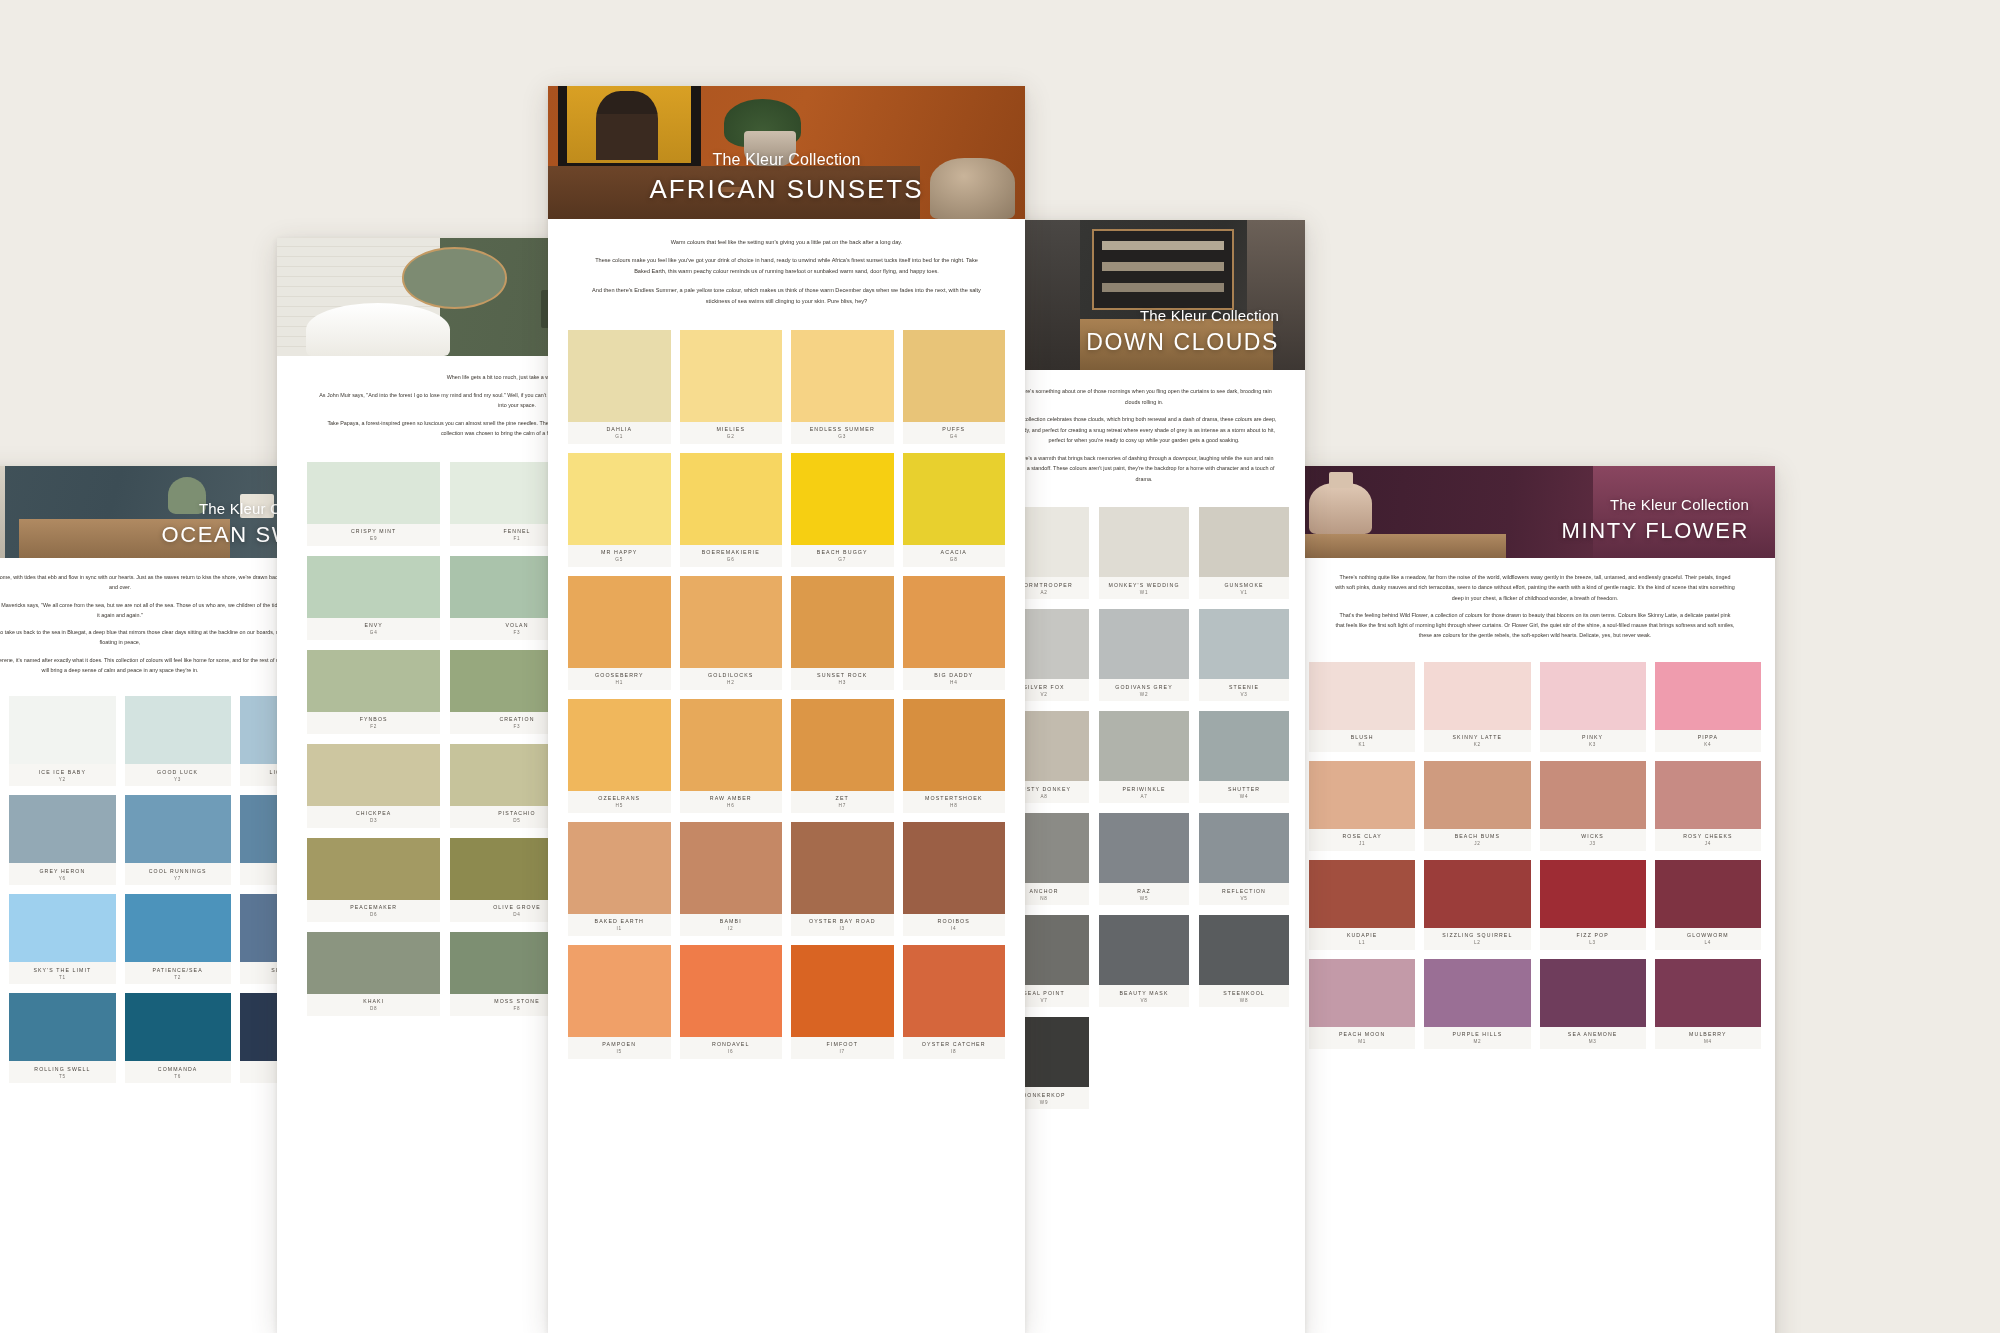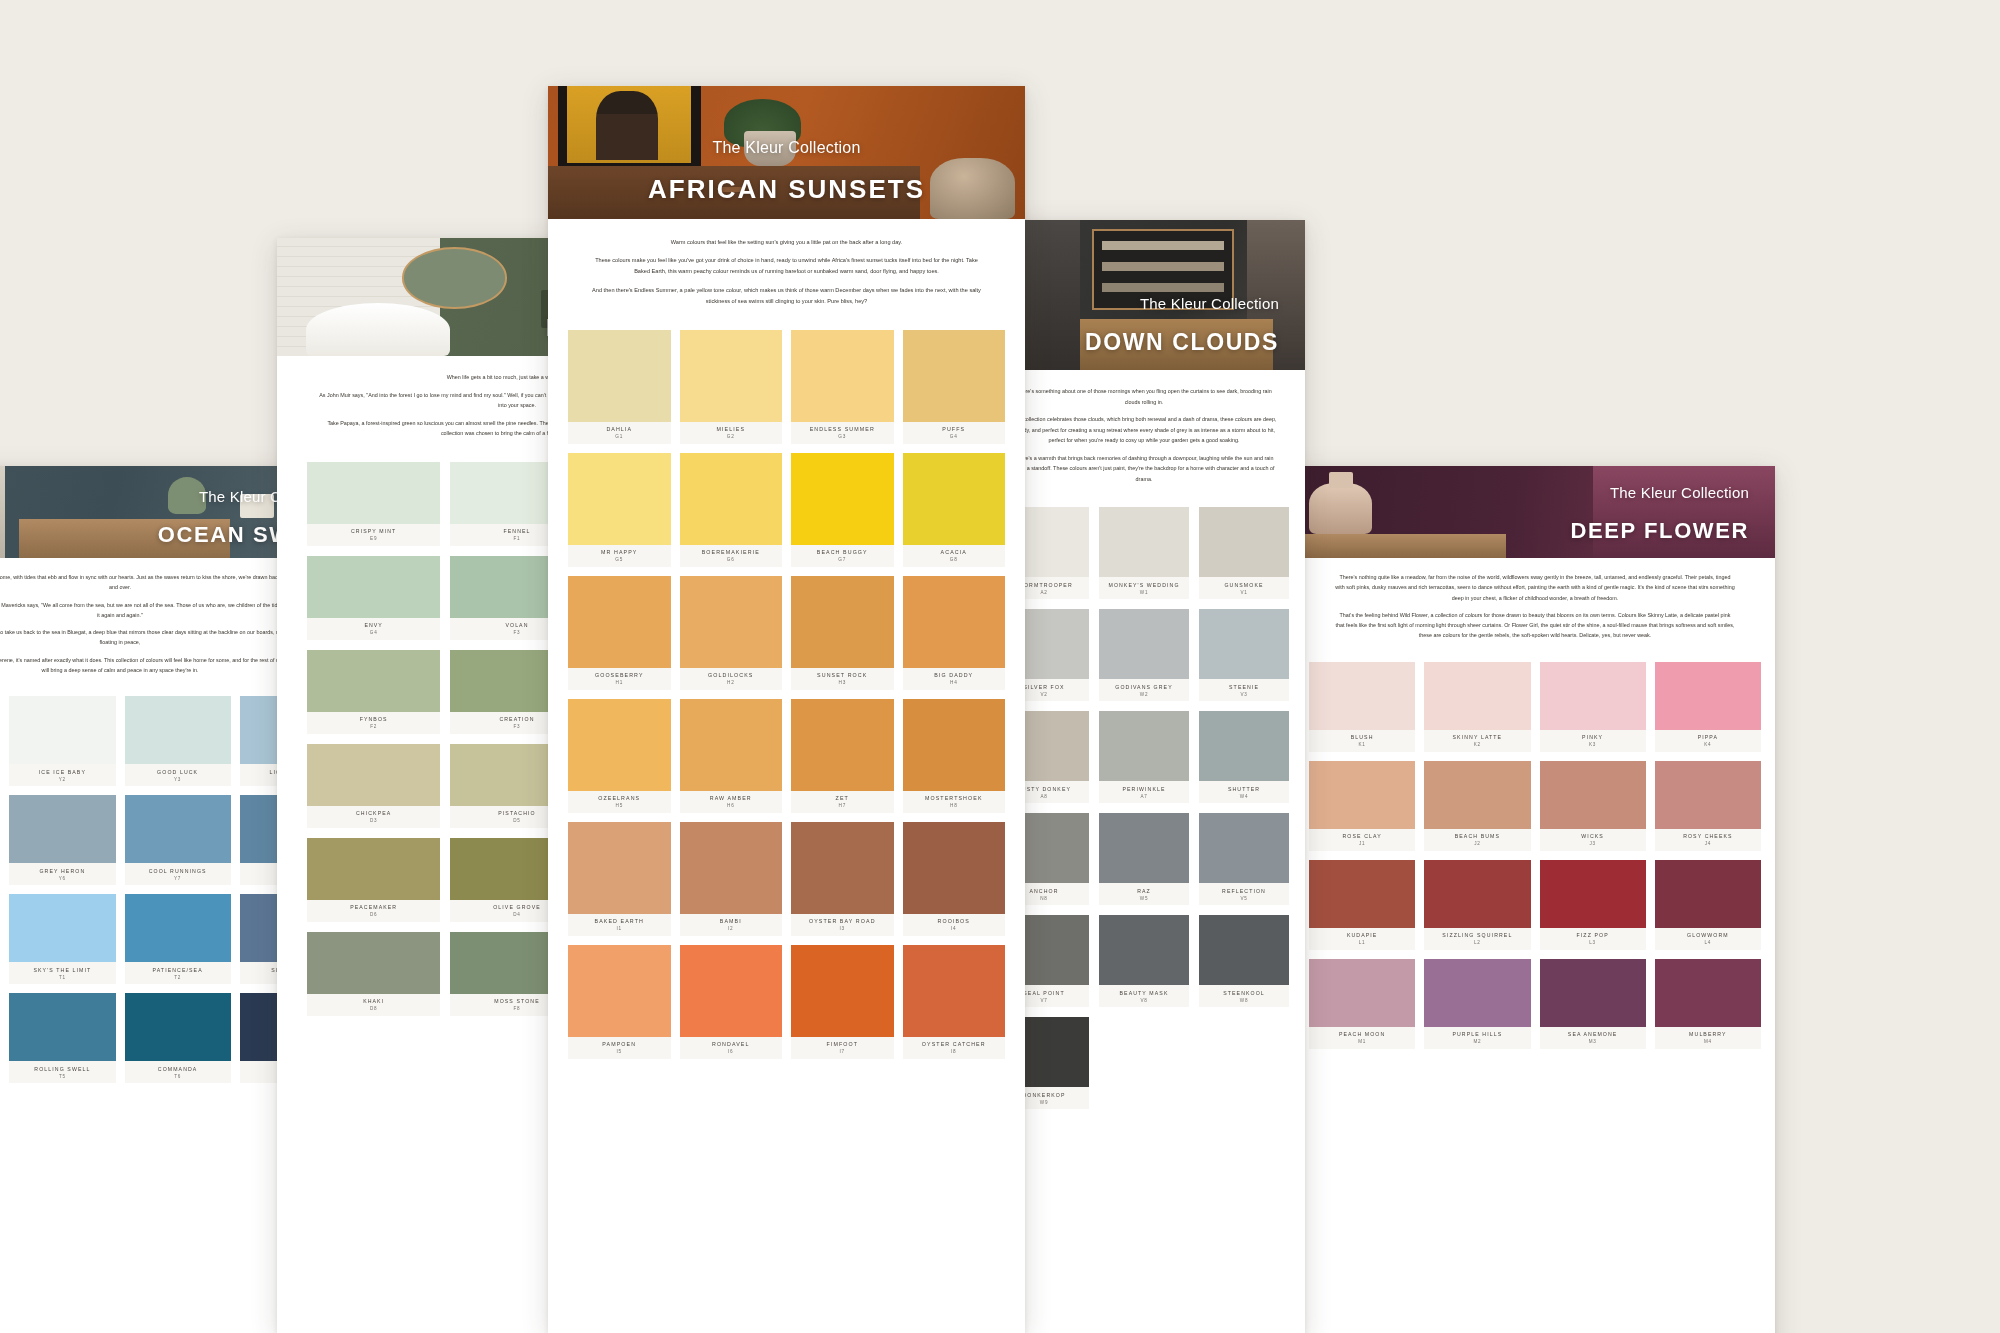--- a/index.html
+++ b/index.html
@@ -20,21 +20,21 @@
 
   
   .hero { position:relative; width:100%; overflow:hidden; }
   .hero-txt {
     position:absolute; right:0; bottom:0; left:0;
     padding:0 26px 14px 0;
     text-align:right; color:#fff;
     text-shadow:0 1px 5px rgba(0,0,0,.35);
   }
   .hero-kicker { font-weight:400; letter-spacing:.2px; }
-  .hero-title { font-weight:700; letter-spacing:1.6px; margin-top:17px; }
+  .hero-title { font-weight:400; letter-spacing:1.6px; margin-top:5px; }
 
   
   .intro { text-align:center; color:#3a352f; }
   .intro p { margin:0 auto 7px; }
 
   
   .grid { display:grid; }
   .sw { display:flex; flex-direction:column; }
   .sw-chip { width:100%; }
   .sw-meta {
@@ -551,21 +551,21 @@
     <div class="hero">
       <div class="photo" style="background:linear-gradient(95deg,#3c1d2e 0%,#4a2336 45%,#7c3a52 100%);">
         <div class="ph-layer" style="left:3%;top:18%;width:13%;height:56%;background:linear-gradient(180deg,#e0c9b5,#b89a84);border-radius:40% 40% 12% 12%;"></div>
         <div class="ph-layer" style="left:7%;top:6%;width:5%;height:18%;background:#d8c2ad;border-radius:2px;"></div>
         <div class="ph-layer" style="left:0;top:74%;width:44%;height:26%;background:linear-gradient(180deg,#b08a62,#8a6846);"></div>
         <div class="ph-layer" style="left:22%;top:36%;width:22%;height:44%;background:repeating-linear-gradient(100deg,#caa173 0 3px,#a9norm 3px 4px,#b68a5d 4px 6px);border-radius:50% 50% 0 0;"></div>
         <div class="ph-layer" style="left:62%;top:0;width:38%;height:100%;background:linear-gradient(180deg,#8a4660,#5d2b41);"></div>
       </div>
       <div class="hero-txt">
         <div class="hero-kicker">The Kleur Collection</div>
-        <div class="hero-title">DEEP FLOWER</div>
+        <div class="hero-title">MINTY FLOWER</div>
       </div>
     </div>
     <div class="intro">
         <p>There's nothing quite like a meadow, far from the noise of the world, wildflowers sway gently in the breeze, tall, untamed, and endlessly graceful. Their petals, tinged with soft pinks, dusky mauves and rich terracottas, seem to dance without effort, painting the earth with a kind of gentle magic. It's the kind of scene that stirs something deep in your chest, a flicker of childhood wonder, a breath of freedom.</p>
         <p>That's the feeling behind Wild Flower, a collection of colours for those drawn to beauty that blooms on its own terms. Colours like Skinny Latte, a delicate pastel pink that feels like the first soft light of morning light through sheer curtains. Or Flower Girl, the quiet stir of the shine, a soul-filled mauve that brings softness and soft smiles, these are colours for the gentle rebels, the soft-spoken wild hearts. Delicate, yes, but never weak.</p>
       </div>
     <div class="grid">
         <div class="sw">
           <div class="sw-chip" style="background: rgb(241, 221, 215);"></div>
           <div class="sw-meta">

